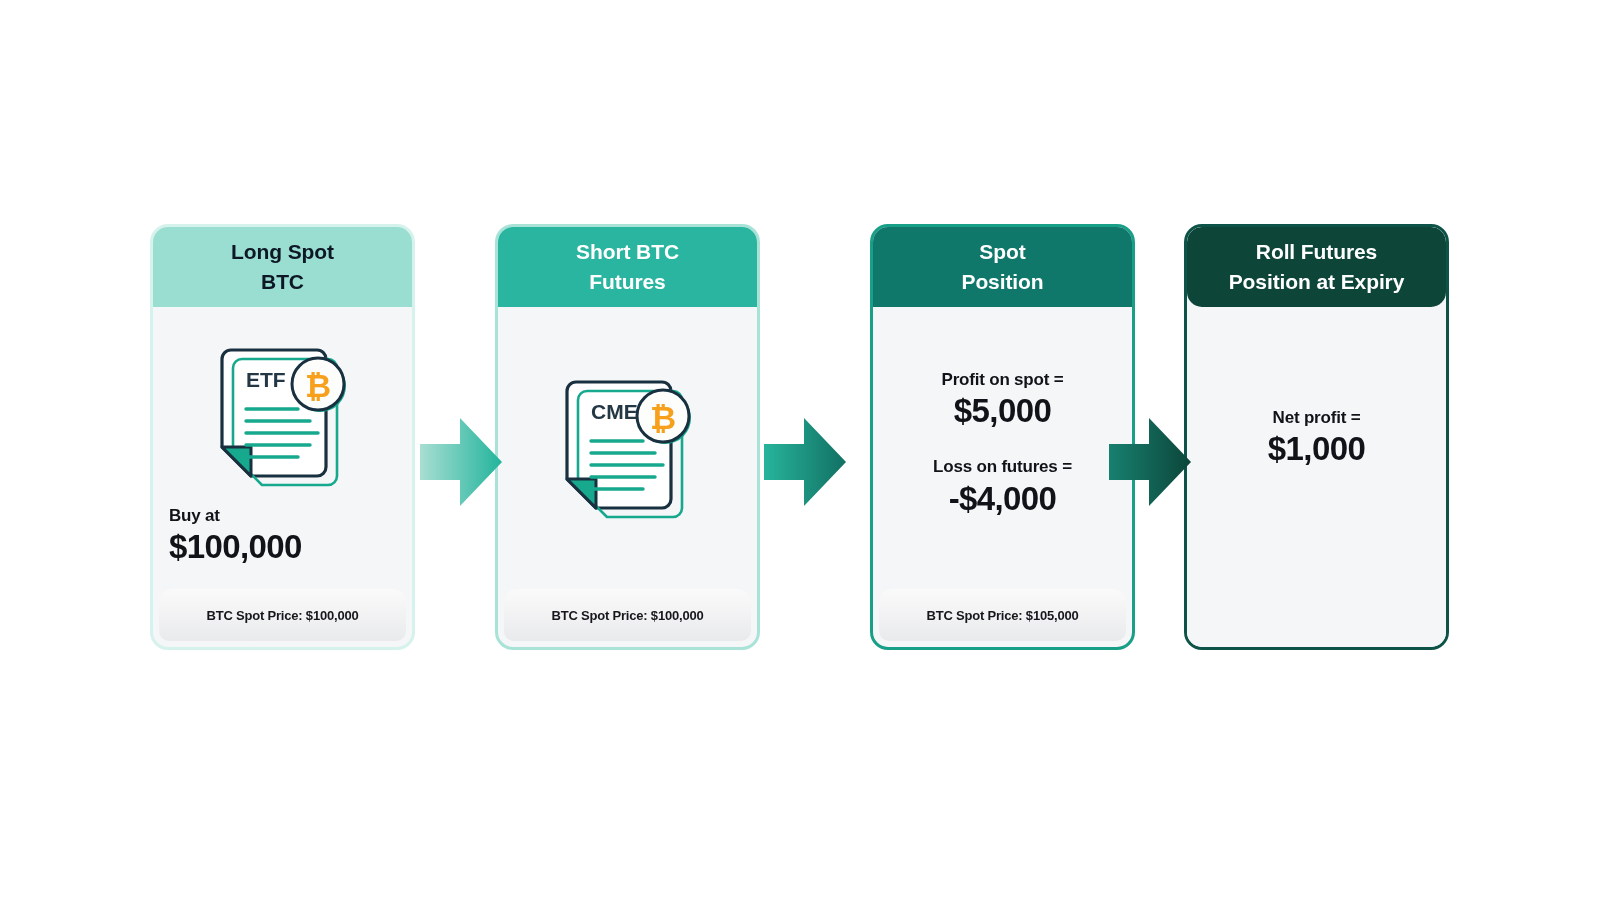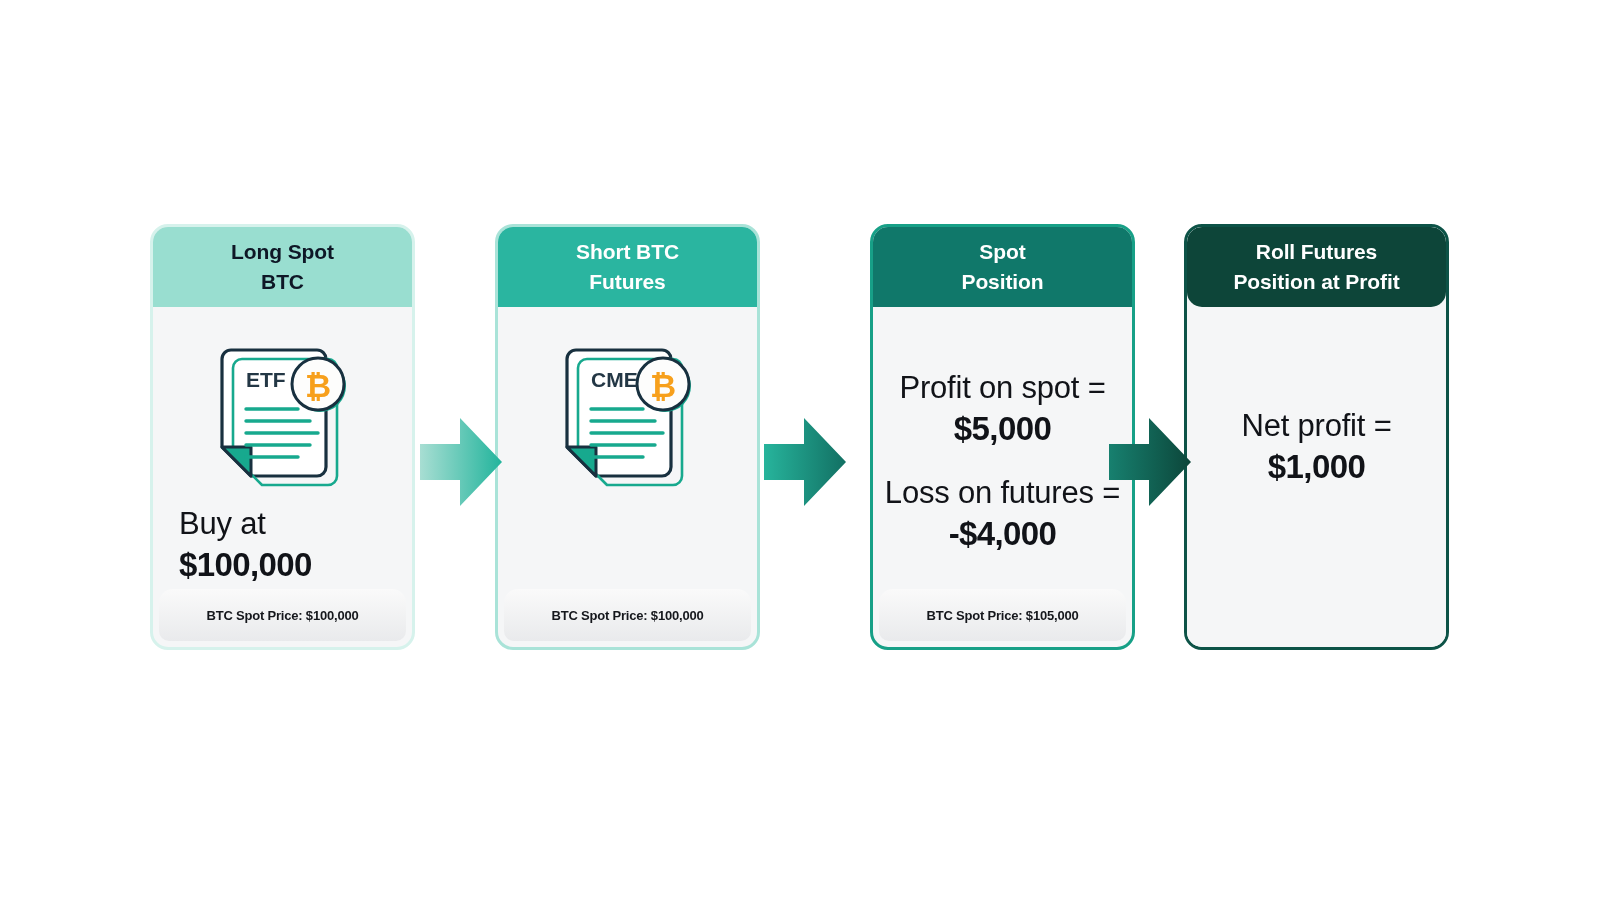--- a/index.html
+++ b/index.html
@@ -37,21 +37,21 @@
     height: 426px;
     border-radius: 18px;
     overflow: hidden;
     box-sizing: border-box;
     display: flex;
     flex-direction: column;
     background: #f5f6f7;
   }
 
   .card-1 { left: 134px; border: 3px solid #d6f2ec; }
-  .card-2 { left: 479px; border: 3px solid #a9e3d8; }
+  .card-2 { left: 479px; border: 3px solid #a9e3d8; gap: 32px; }
   .card-3 { left: 823px; border: 3px solid #17a087; margin-left: 31px; }
   .card-4 { left: 1168px; border: 3px solid #0d5347; }
 
   .card-header {
     height: 80px;
     flex: 0 0 80px;
     display: flex;
     flex-direction: column;
     align-items: center;
     justify-content: center;
@@ -96,36 +96,36 @@
     width: 170px;
     height: 170px;
   }
 
   
   .pair {
     text-align: center;
     color: #111318;
   }
   .pair .lbl {
-    font-size: 31px;
+    font-size: 17px;
     line-height: 1.25;
-    font-weight: normal;
+    font-weight: bold;
     letter-spacing: -0.2px;
   }
   .pair .val {
     font-size: 33px;
     font-weight: bold;
     line-height: 1.28;
     letter-spacing: -0.6px;
   }
 
   .card-1 .pair, .card-2 .pair { margin-top: 6px; }
   .card-1 .pair .lbl, .card-2 .pair .lbl { text-align: left; padding-left: 6px; }
   .card-1 .pair .val, .card-2 .pair .val { text-align: left; padding-left: 6px; }
-  .card-1 .pair, .card-2 .pair { align-self: stretch; padding-left: 20px; }
+  .card-1 .pair, .card-2 .pair { align-self: stretch; padding-left: 10px; }
 
   .card-3 .stack {
     margin-top: 62px;
     display: flex;
     flex-direction: column;
     gap: 24px;
     align-items: center;
   }
   .card-4 .stack {
     margin-top: 100px;
@@ -227,21 +227,21 @@
             <div class="val">-$4,000</div>
           </div>
         </div>
       </div>
       <div class="card-footer">BTC Spot Price: $105,000</div>
     </div>
 
     <div class="card card-4">
       <div class="card-header">
         <span>Roll Futures</span>
-        <span>Position at Profit</span>
+        <span>Position at Expiry</span>
       </div>
       <div class="card-body">
         <div class="stack">
           <div class="pair">
             <div class="lbl">Net profit =</div>
             <div class="val">$1,000</div>
           </div>
         </div>
       </div>
     </div>

